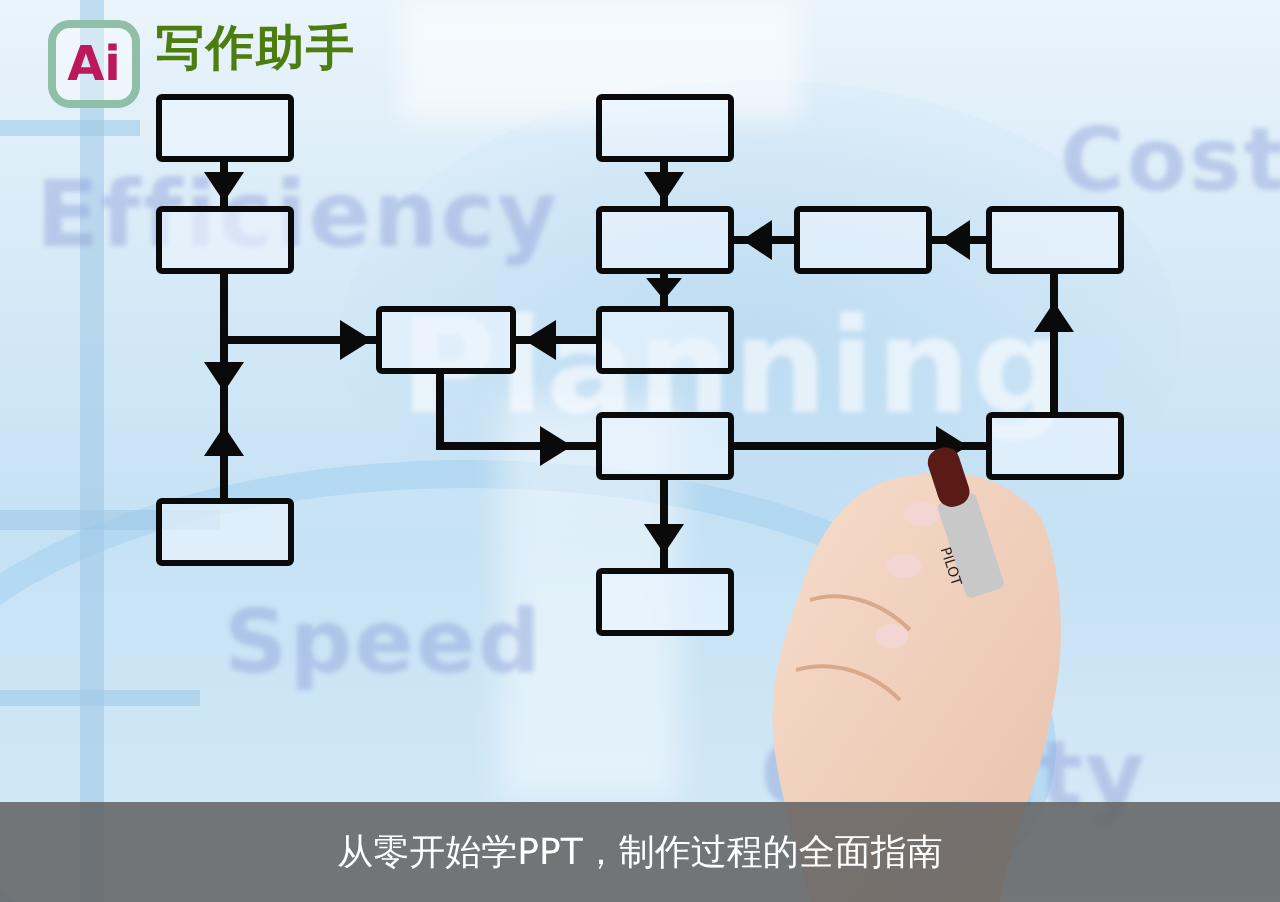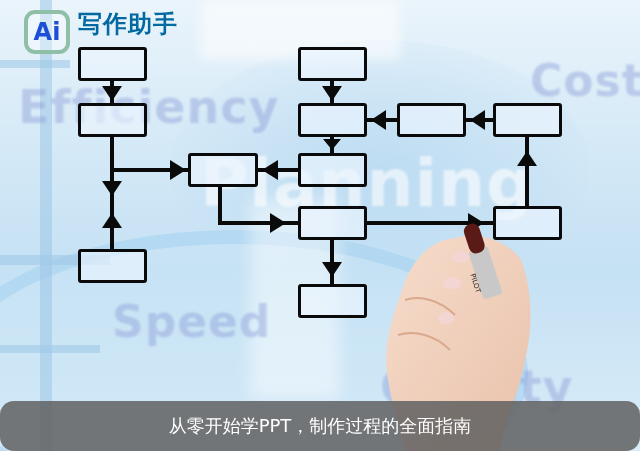--- a/index.html
+++ b/index.html
@@ -6,25 +6,25 @@
   body { width:640px; height:451px; overflow:hidden; position:relative; font-family:"DejaVu Sans", sans-serif; }
   .scene { position:absolute; left:0; top:0; width:640px; height:451px; overflow:hidden;
     background: linear-gradient(180deg, #eaf4fb 0%, #d6eaf7 30%, #c5e1f4 60%, #d9ecf8 100%); }
   .bgblob { position:absolute; border-radius:50%; }
   .bgword { position:absolute; font-weight:bold; color:#8e9fd9; opacity:0.45; font-family:"DejaVu Sans", sans-serif; filter:blur(1.2px); letter-spacing:1px; }
   .bgline { position:absolute; background:#9cc6e6; opacity:0.55; }
   .box { position:absolute; box-sizing:border-box; border:3px solid #0a0a0a; border-radius:3px; background:rgba(235,245,253,0.65); }
   svg.flow { position:absolute; left:0; top:0; }
   .hand { position:absolute; }
   .logo { position:absolute; left:24px; top:10px; display:flex; align-items:flex-start; }
-  .logo-icon { width:46px; height:44px; box-sizing:border-box; border:4px solid #8fbfa7; border-radius:11px; background:rgba(255,255,255,0.35); display:flex; align-items:center; justify-content:center; font-weight:bold; font-size:24px; color:#1d4ed8; font-family:"DejaVu Sans", sans-serif; }
+  .logo-icon { width:46px; height:44px; box-sizing:border-box; border:4px solid #8fbfa7; border-radius:11px; background:rgba(255,255,255,0.35); display:flex; align-items:center; justify-content:center; font-weight:bold; font-size:24px; color:#be185d; font-family:"DejaVu Sans", sans-serif; }
   .logo-text { margin-left:8px; }
-  .logo-title { font-size:24px; font-weight:bold; color:#0369a1; line-height:28px; letter-spacing:1px; }
+  .logo-title { font-size:24px; font-weight:bold; color:#4d7c0f; line-height:28px; letter-spacing:1px; }
   .logo-sub { font-size:14px; color:#8a8f93; line-height:16px; letter-spacing:1px; margin-left:2px; }
-  .caption { position:absolute; left:0; top:401px; width:640px; height:50px; background:rgba(96,96,96,0.85); display:flex; align-items:center; justify-content:center;border-radius:14px; }
+  .caption { position:absolute; left:0; top:401px; width:640px; height:50px; background:rgba(96,96,96,0.85); display:flex; align-items:center; justify-content:center; }
   .caption span { color:#ffffff; font-size:18px; font-family:"DejaVu Sans", sans-serif; }
 </style>
 </head>
 <body>
 
 <div class="scene">
 
   <div class="bgblob" style="left:170px;top:40px;width:420px;height:260px;background:radial-gradient(ellipse at center, rgba(180,215,240,0.7) 0%, rgba(200,226,245,0.2) 70%, transparent 100%);"></div>
   <div class="bgblob" style="left:-60px;top:230px;width:560px;height:260px;border:14px solid rgba(160,205,238,0.5);background:rgba(200,228,247,0.35);"></div>
   <div class="bgline" style="left:40px;top:0;width:12px;height:451px;"></div>

